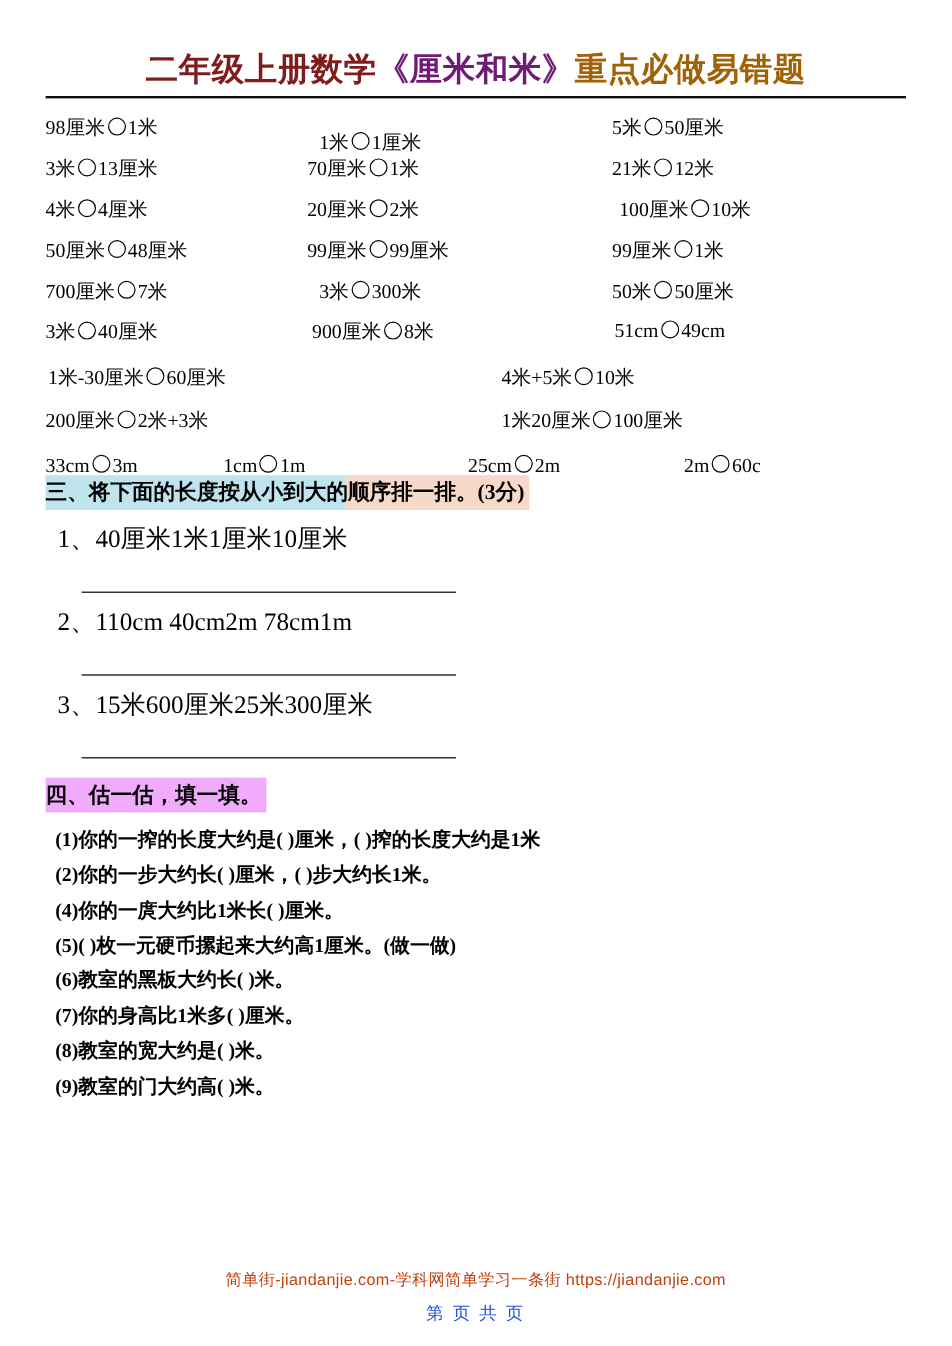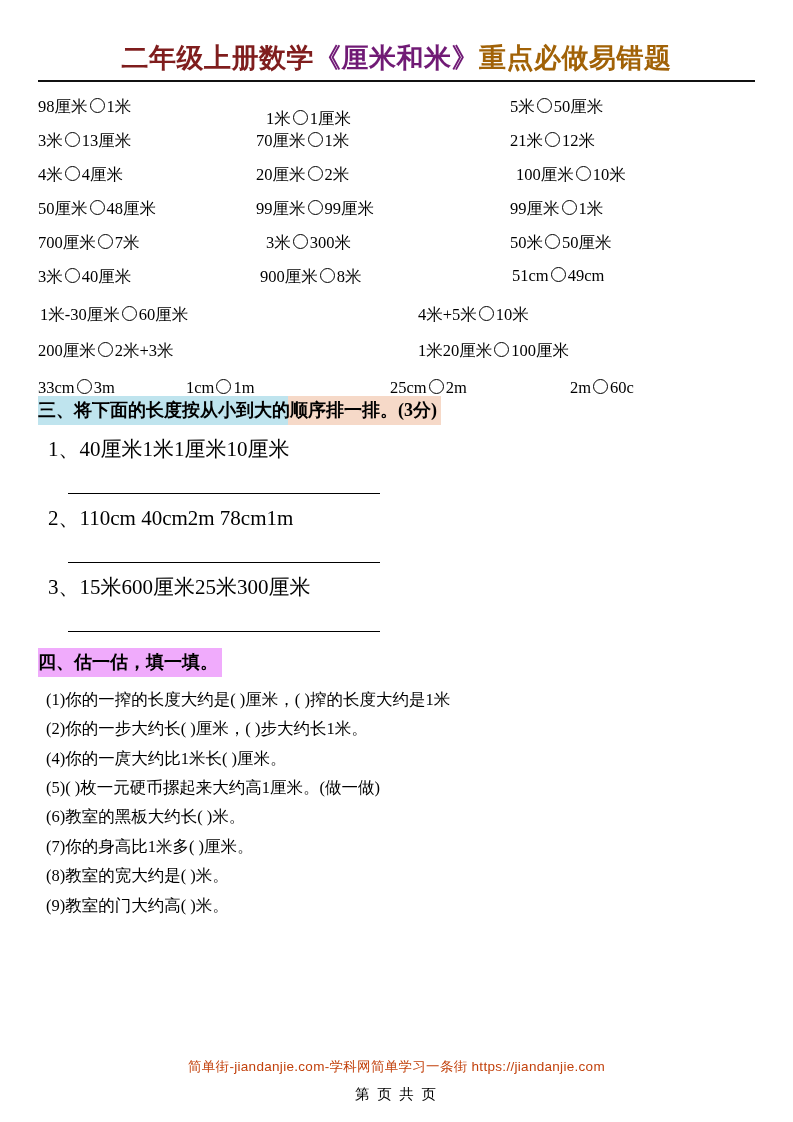--- a/index.html
+++ b/index.html
@@ -94,40 +94,41 @@
 
   
   .est-list {
     margin-top: 8px;
     margin-left: 8px;
   }
   .est-item {
     font-size: 16.5px;
     line-height: 1.78;
     white-space: nowrap;
+    font-weight: bold;
   }
 
   
   .footer {
     position: absolute;
     left: 0;
     right: 0;
     bottom: 18px;
     text-align: center;
   }
   .footer-site {
     font-size: 13.5px;
     color: #c2410c;
     font-family: "Liberation Sans", sans-serif;
     letter-spacing: 0.3px;
   }
   .footer-page {
     margin-top: 9px;
     font-size: 14.5px;
-    color: #000000;
+    color: #1d4ed8;
     letter-spacing: 2px;
   }
 </style>
 </head>
 <body>
 
 <div class="page">
 
   <div class="title">
     <span class="seg-black">二年级上册数学</span><span class="seg-blue">《厘米和米》</span><span class="seg-red">重点必做易错题</span>

